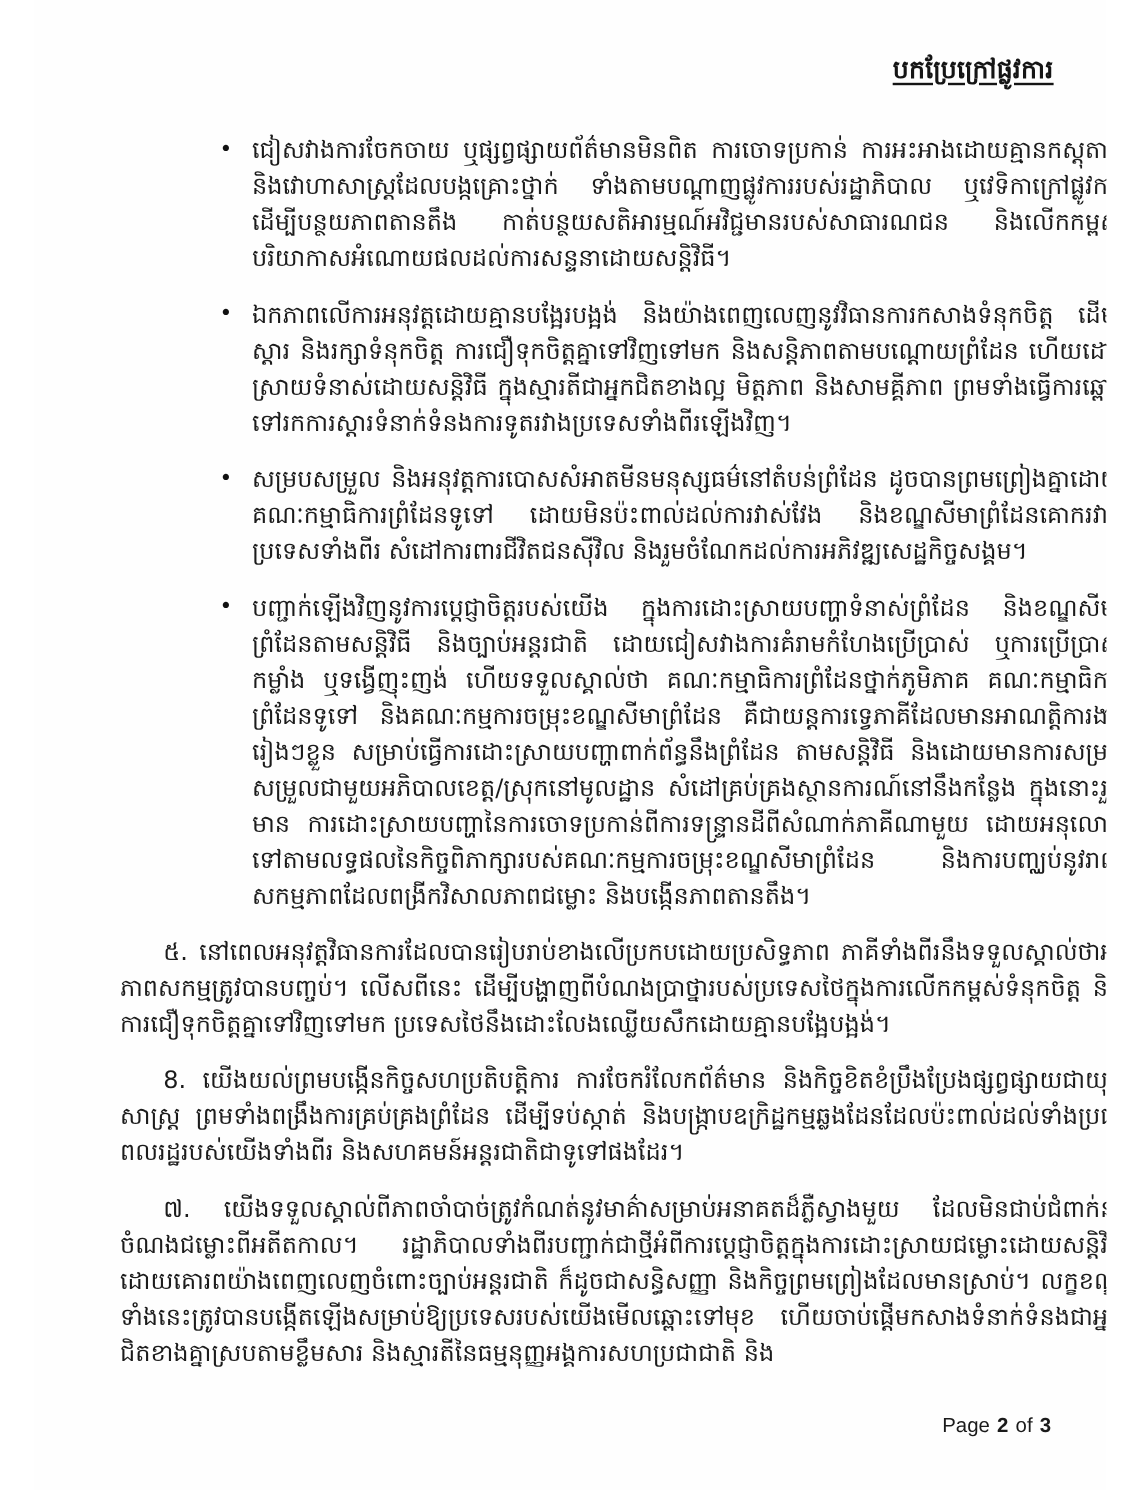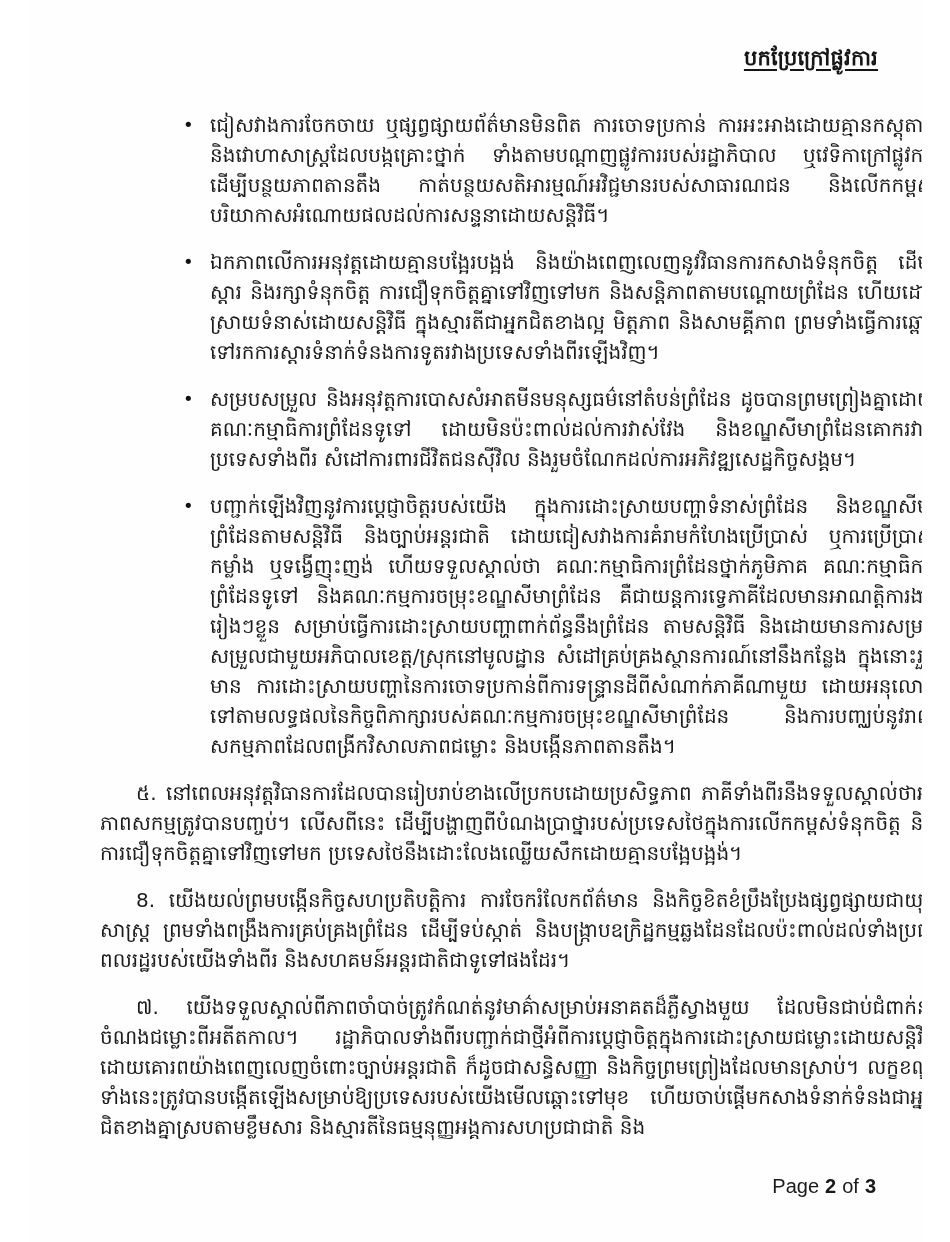--- a/index.html
+++ b/index.html
@@ -64,21 +64,21 @@
     margin-top: 17px;
     color: #1b1b1b;
   }
   .footer {
     position: absolute;
     right: 46px;
     bottom: 44px;
     display: flex;
     gap: 6px;
     font-family: "Liberation Sans", sans-serif;
-    font-size: 20px;
+    font-size: 17px;
     color: #1a1a1a;
     text-align: right;
   }
   .footer .bold { font-weight: 700; }
 </style>
 </head>
 <body>
 
 <div class="page">
 

